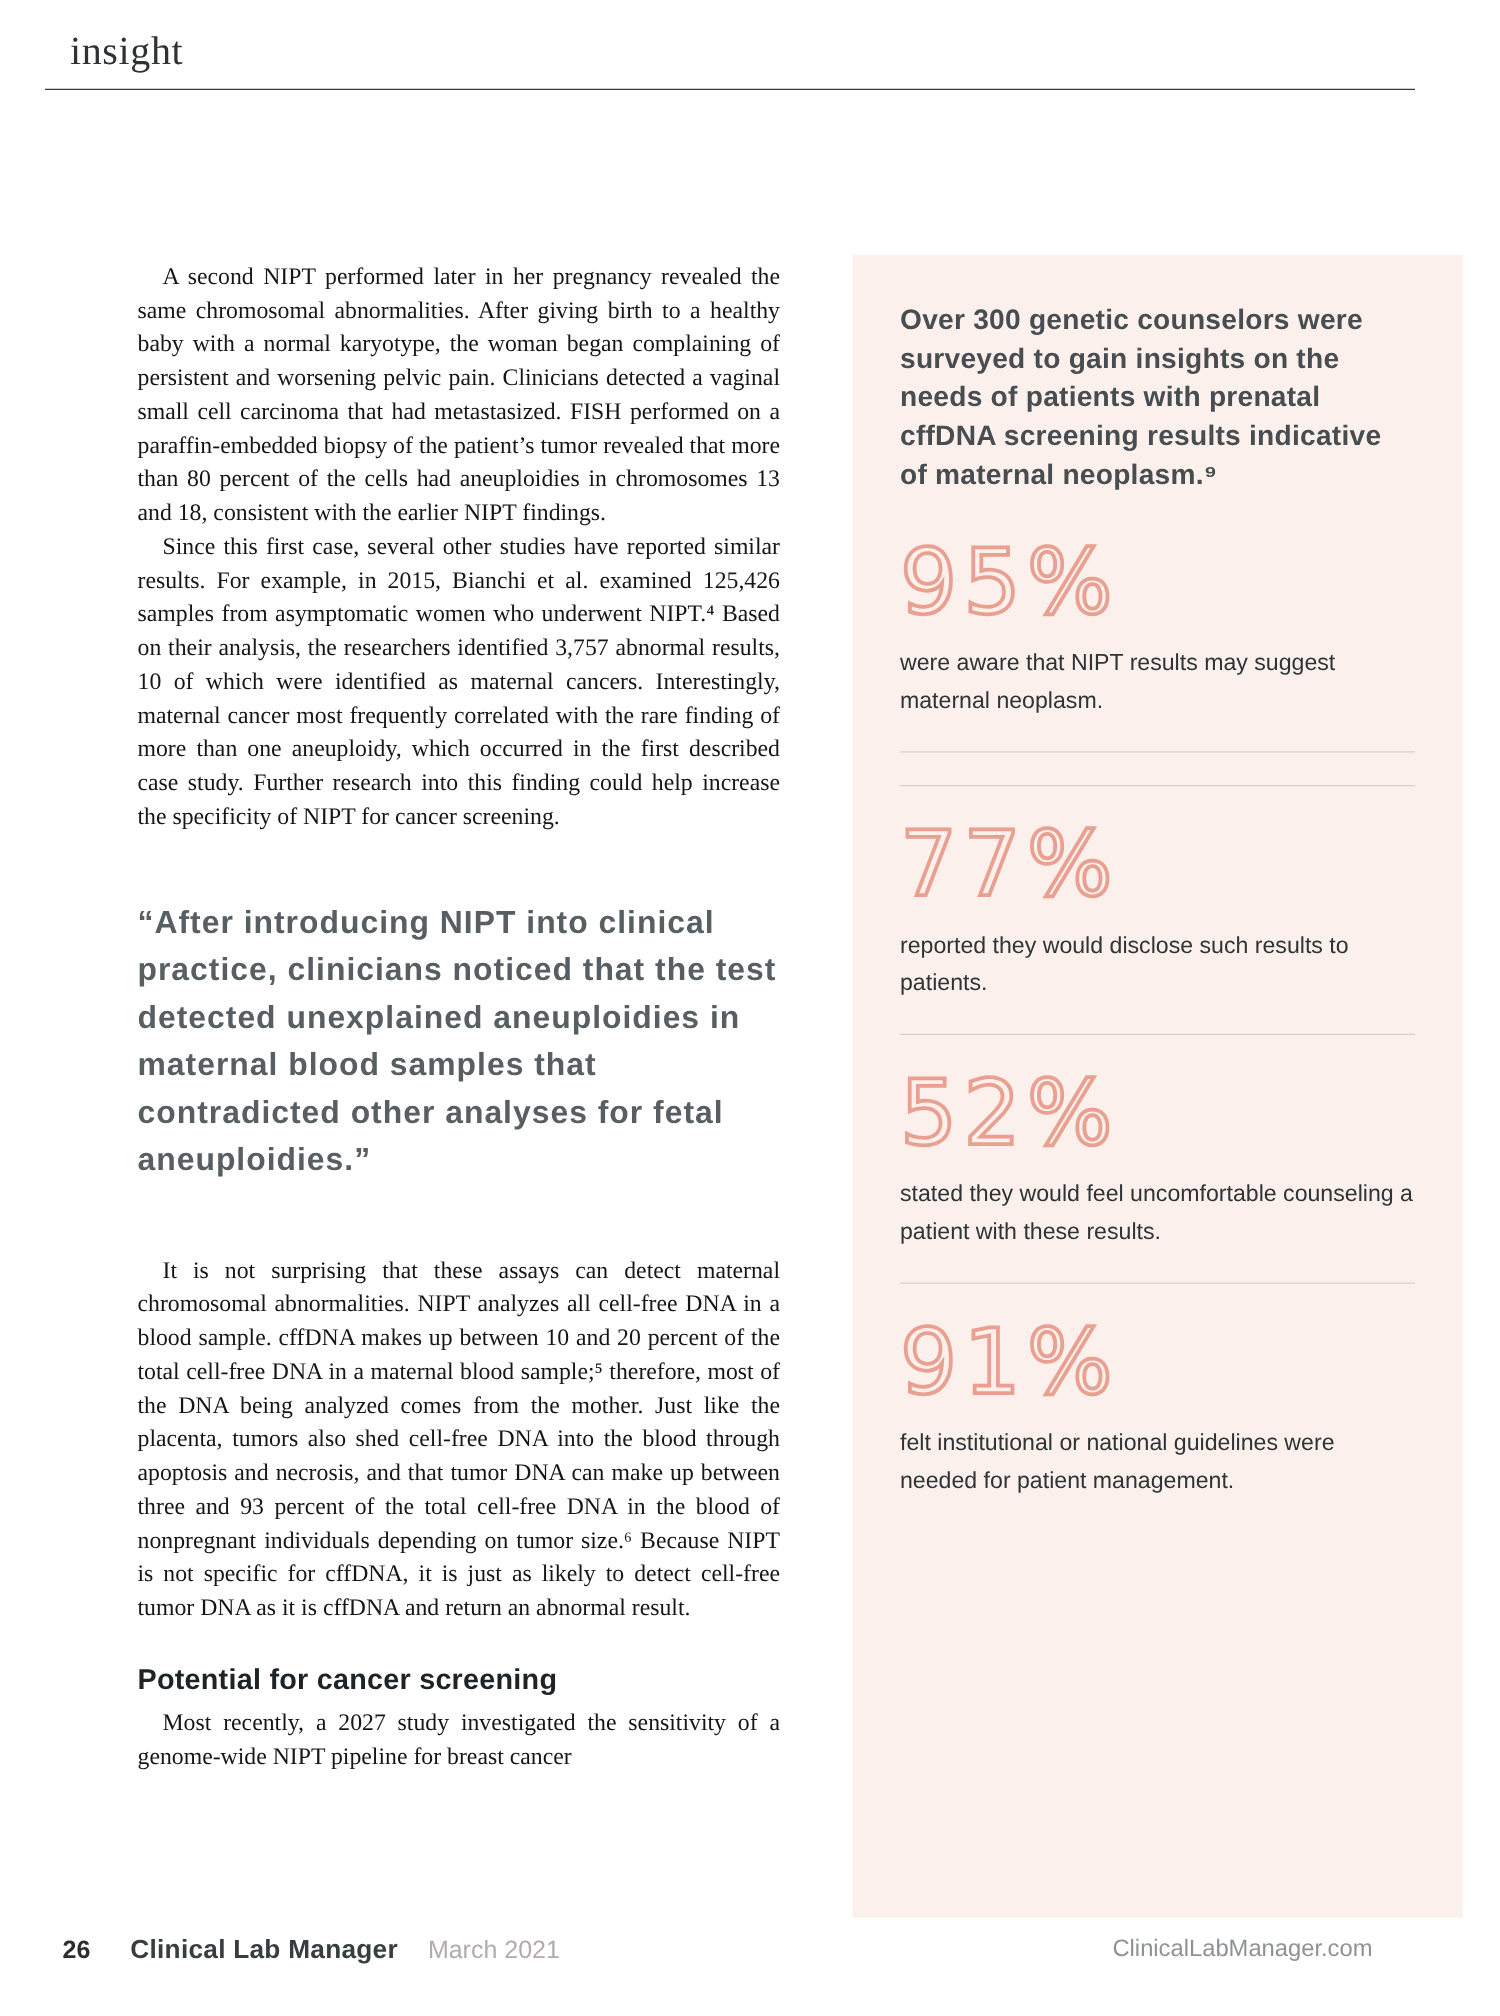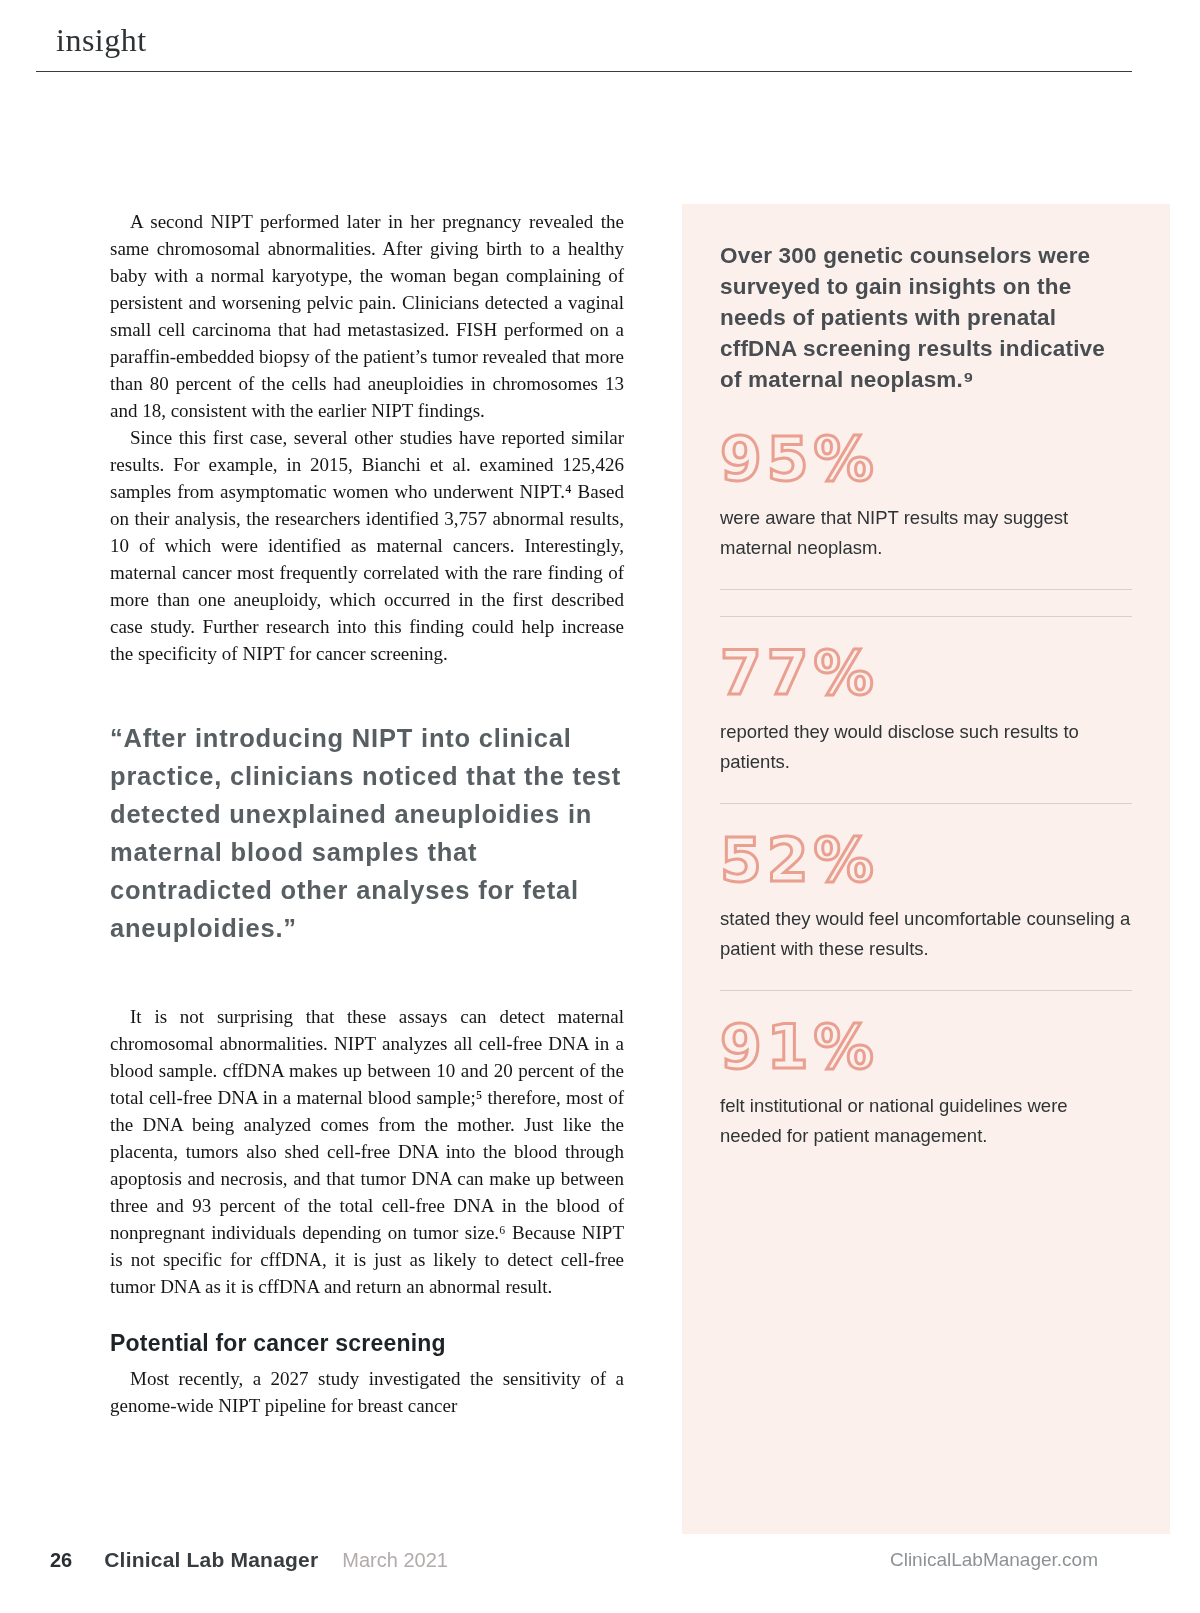--- a/index.html
+++ b/index.html
@@ -75,22 +75,22 @@
     font-family:"Liberation Sans", sans-serif;
     font-weight:700;
     font-size:22.5px;
     line-height:31px;
     color:#474d50;
     letter-spacing:0.2px;
     margin-bottom:34px;
   }
   .stat-number {
     font-family:"DejaVu Sans", sans-serif;
-    font-weight:bold;
-    font-size:60px;
+    font-weight:normal;
+    font-size:72px;
     line-height:1.0;
     letter-spacing:5px;
     color:#0f172a;
     -webkit-text-fill-color:transparent;
     -webkit-text-stroke:3px #e9a091;
     margin-bottom:14px;
   }
   .stat-text {
     font-family:"Liberation Sans", sans-serif;
     font-size:18.5px;

